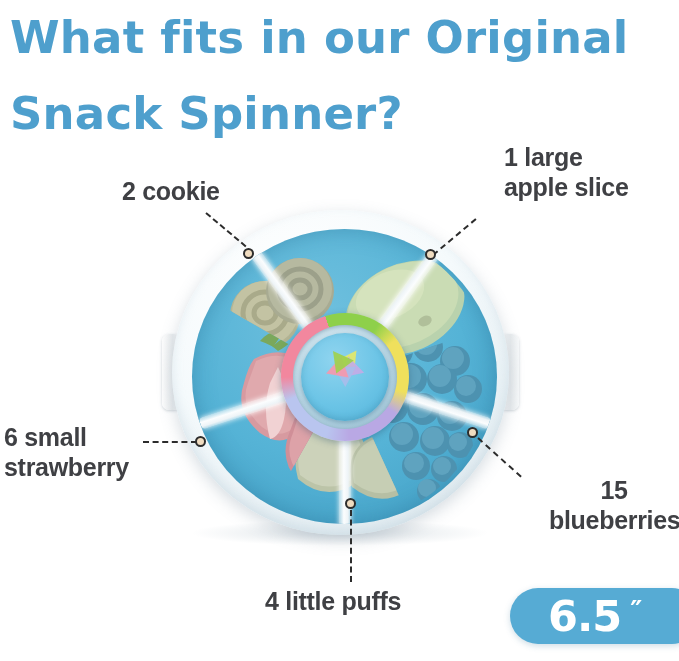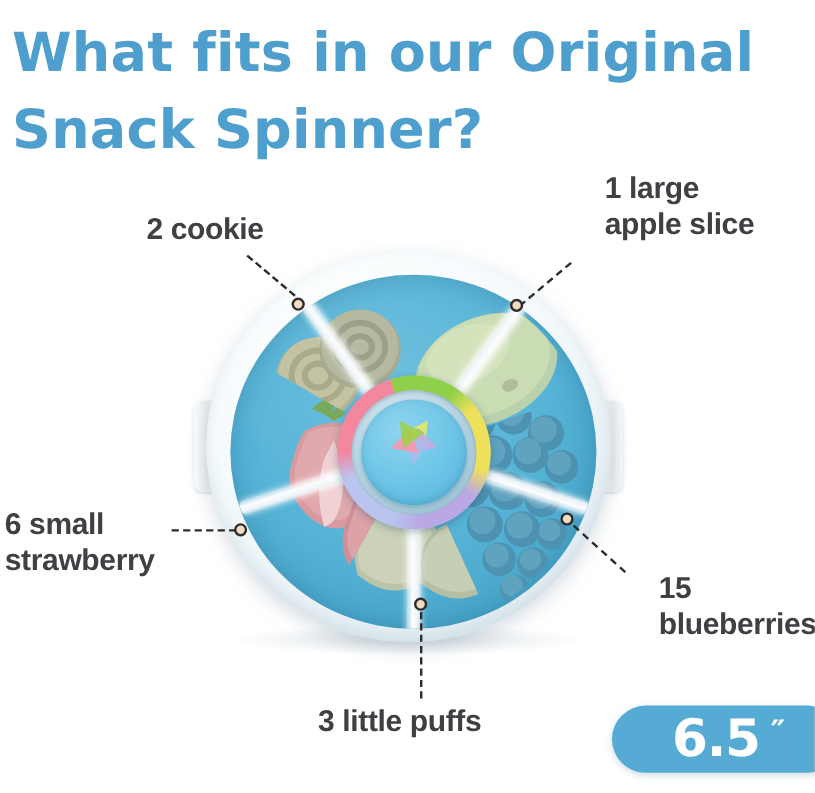--- a/index.html
+++ b/index.html
@@ -5,42 +5,42 @@
   html,body{margin:0;padding:0;}
   body{
     width:679px;height:661px;overflow:hidden;position:relative;
     background:#ffffff;
     font-family:"Liberation Sans", sans-serif;
     -webkit-font-smoothing:antialiased;
   }
 
   
   #headline{
-    position:absolute;left:10px;top:12px;width:660px;
+    position:absolute;left:10px;top:0px;width:660px;
     color:#4e9fcd;
     font-family:"DejaVu Sans", sans-serif;
-    font-size:45px;line-height:64px;font-weight:700;
+    font-size:45px;line-height:76px;font-weight:700;
     letter-spacing:0.2px;
     white-space:pre-line;
   }
 
   
   .label{
     position:absolute;
     color:#3f4044;
     font-family:"Liberation Sans", sans-serif;
     font-weight:700;
     font-size:25px;line-height:30px;
     letter-spacing:-0.3px;
     white-space:pre-line;
   }
   #lbl-cookie{left:122px;top:176px;}
   #lbl-apple{left:504px;top:142px;}
   #lbl-strawberry{left:4px;top:422px;}
-  #lbl-blueberries{left:549px;top:475px;width:130px;}
+  #lbl-blueberries{left:549px;top:475px;text-align:center;width:130px;}
   #lbl-puffs{left:265px;top:586px;}
 
   
   .leader{position:absolute;transform-origin:0 50%;height:0;border-top:2px dashed #2c2c2c;}
   .dot{
     position:absolute;width:11px;height:11px;border-radius:50%;
     background:#f0dcc0;border:2px solid #2d2d2d;box-sizing:border-box;
   }
 
   
@@ -135,21 +135,21 @@
   
   #badge{
     position:absolute;left:510px;top:588px;width:190px;height:56px;
     border-radius:28px;
     background:#56abd4;
     display:flex;align-items:center;
     box-shadow:0 2px 6px rgba(60,120,155,.25);
   }
   #badge-value{
     color:#ffffff;font-weight:700;font-size:43px;line-height:43px;
-    margin-left:50px;letter-spacing:-1px;
+    margin-left:38px;letter-spacing:-1px;
     font-family:"DejaVu Sans", sans-serif;
   }
   #badge-unit{
     color:#ffffff;font-weight:700;font-size:27px;line-height:27px;
     margin-left:9px;margin-top:-12px;
     font-family:"DejaVu Sans", sans-serif;
   }
 </style>
 </head>
 <body>
@@ -326,18 +326,18 @@
 <div class="leader" style="left:351px;top:509px;width:72px;transform:rotate(90deg);"></div>
 <div class="dot" style="left:345px;top:498px;"></div>
 
 <div class="label" id="lbl-cookie">2 cookie</div>
 <div class="label" id="lbl-apple">1 large
 apple slice</div>
 <div class="label" id="lbl-strawberry">6 small
 strawberry</div>
 <div class="label" id="lbl-blueberries">15
 blueberries</div>
-<div class="label" id="lbl-puffs">3 little puffs</div>
+<div class="label" id="lbl-puffs">4 little puffs</div>
 
 <div id="badge">
   <span id="badge-value">6.5</span>
   <span id="badge-unit">″</span>
 </div>
 
 </body></html>

